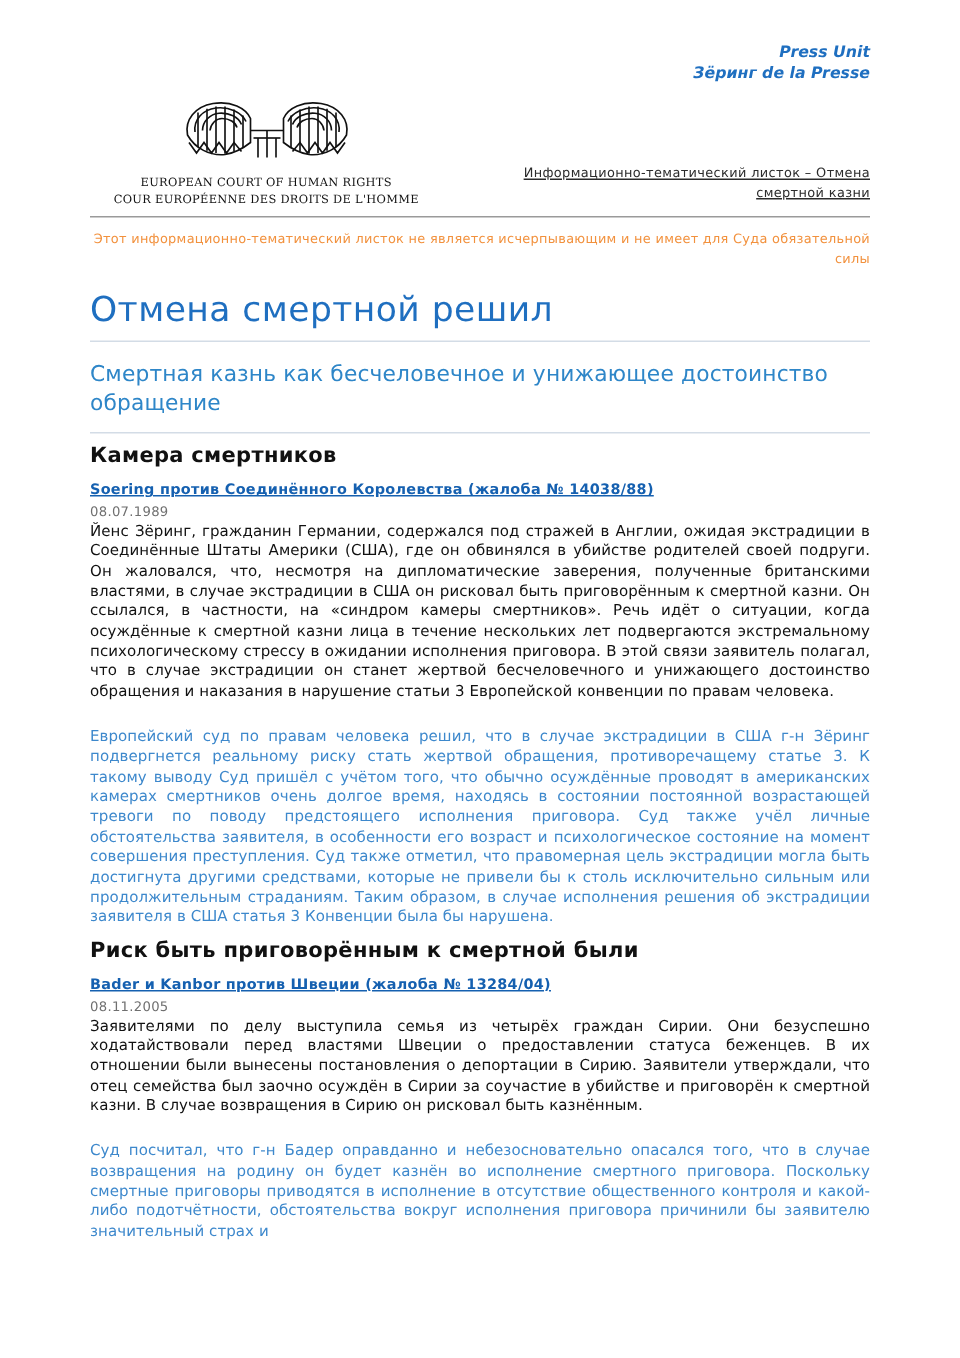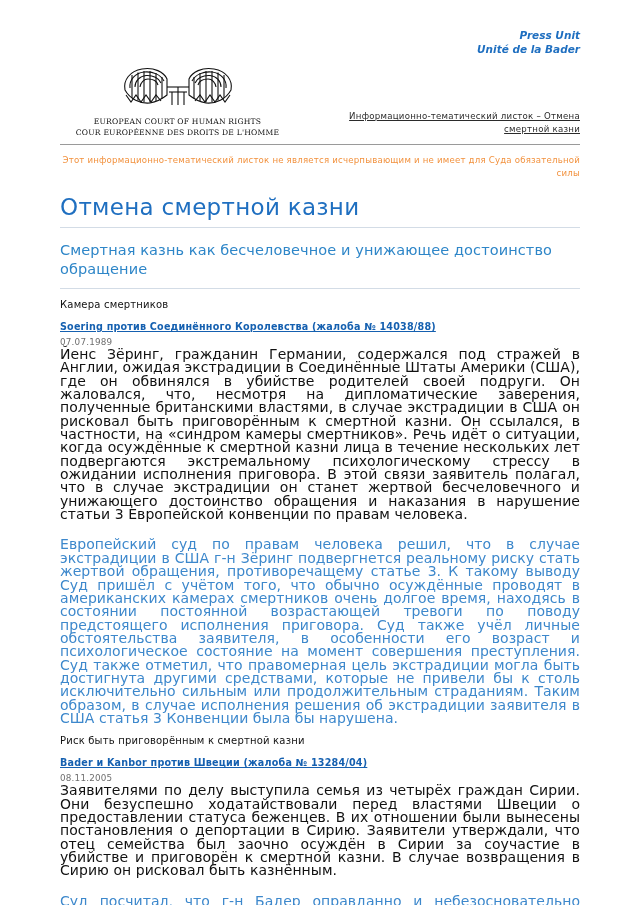--- a/index.html
+++ b/index.html
@@ -115,22 +115,22 @@
   }
   .rule-subtitle {
     height: 1px;
     background: #d3dce6;
     margin-top: 9px;
   }
 
   
   .section-heading {
     margin: 9px 0 0 0;
-    font-size: 10px;
-    font-weight: normal;
+    font-size: 14px;
+    font-weight: bold;
     line-height: 13px;
     color: #111111;
     letter-spacing: 0.2px;
   }
   .case-link {
     display: block;
     margin-top: 9px;
     font-size: 9.6px;
     font-weight: bold;
     line-height: 13px;
@@ -141,39 +141,39 @@
   }
   .case-date {
     margin: 3px 0 0 0;
     font-size: 8.8px;
     line-height: 12px;
     color: #6f6f6f;
     letter-spacing: 0.2px;
   }
   p.body {
     margin: 0;
-    font-size: 14px;
+    font-size: 10px;
     line-height: 13.35px;
     text-align: justify;
     color: #111111;
     letter-spacing: 0.05px;
   }
   p.body.blue {
     color: #3D88CC;
   }
   p.body + p.body { margin-top: 17px; }
 </style>
 </head>
 <body>
 
 <div class="page">
 
   <div class="press-unit">
     <div>Press Unit</div>
-    <div>Unité de la Bader</div>
+    <div>Зёринг de la Presse</div>
   </div>
 
   <div class="header-main">
 
     <div class="logo-block">
       <svg class="logo-emblem" width="132" height="50" viewBox="0 0 132 50">
         <g fill="none" stroke="#111111" stroke-width="1.1">
 
           <path d="M13 26 C11 16 18 7 30 5 C42 3 52 8 55 15 L55 31 C50 35 44 38 38 39 C28 40 18 35 13 26 Z"></path>
           <path d="M18 24 C17 16 23 9 32 8 C41 7 49 11 52 17"></path>
@@ -216,35 +216,35 @@
 
     <div class="header-caption">Информационно-тематический листок – Отмена смертной казни</div>
   </div>
 
   <div class="rule-header"></div>
 
   <div class="disclaimer">
     <span class="note">Этот информационно-тематический листок не является исчерпывающим и не имеет для Суда обязательной силы</span>
   </div>
 
-  <h1 class="doc-title">Отмена смертной казни</h1>
+  <h1 class="doc-title">Отмена смертной решил</h1>
   <div class="rule-title"></div>
 
   <h2 class="doc-subtitle">Смертная казнь как бесчеловечное и унижающее достоинство обращение</h2>
   <div class="rule-subtitle"></div>
 
   <div>
     <div class="section-heading">Камера смертников</div>
     <a class="case-link">Soering против Соединённого Королевства (жалоба № 14038/88)</a>
-    <div class="case-date">07.07.1989</div>
+    <div class="case-date">08.07.1989</div>
     <p class="body">Йенс Зёринг, гражданин Германии, содержался под стражей в Англии, ожидая экстрадиции в Соединённые Штаты Америки (США), где он обвинялся в убийстве родителей своей подруги. Он жаловался, что, несмотря на дипломатические заверения, полученные британскими властями, в случае экстрадиции в США он рисковал быть приговорённым к смертной казни. Он ссылался, в частности, на «синдром камеры смертников». Речь идёт о ситуации, когда осуждённые к смертной казни лица в течение нескольких лет подвергаются экстремальному психологическому стрессу в ожидании исполнения приговора. В этой связи заявитель полагал, что в случае экстрадиции он станет жертвой бесчеловечного и унижающего достоинство обращения и наказания в нарушение статьи 3 Европейской конвенции по правам человека.</p>
     <p class="body blue">Европейский суд по правам человека решил, что в случае экстрадиции в США г-н Зёринг подвергнется реальному риску стать жертвой обращения, противоречащему статье 3. К такому выводу Суд пришёл с учётом того, что обычно осуждённые проводят в американских камерах смертников очень долгое время, находясь в состоянии постоянной возрастающей тревоги по поводу предстоящего исполнения приговора. Суд также учёл личные обстоятельства заявителя, в особенности его возраст и психологическое состояние на момент совершения преступления. Суд также отметил, что правомерная цель экстрадиции могла быть достигнута другими средствами, которые не привели бы к столь исключительно сильным или продолжительным страданиям. Таким образом, в случае исполнения решения об экстрадиции заявителя в США статья 3 Конвенции была бы нарушена.</p>
   </div>
 
   <div>
-    <div class="section-heading">Риск быть приговорённым к смертной казни</div>
+    <div class="section-heading">Риск быть приговорённым к смертной были</div>
     <a class="case-link">Bader и Kanbor против Швеции (жалоба № 13284/04)</a>
     <div class="case-date">08.11.2005</div>
     <p class="body">Заявителями по делу выступила семья из четырёх граждан Сирии. Они безуспешно ходатайствовали перед властями Швеции о предоставлении статуса беженцев. В их отношении были вынесены постановления о депортации в Сирию. Заявители утверждали, что отец семейства был заочно осуждён в Сирии за соучастие в убийстве и приговорён к смертной казни. В случае возвращения в Сирию он рисковал быть казнённым.</p>
     <p class="body blue">Суд посчитал, что г-н Бадер оправданно и небезосновательно опасался того, что в случае возвращения на родину он будет казнён во исполнение смертного приговора. Поскольку смертные приговоры приводятся в исполнение в отсутствие общественного контроля и какой-либо подотчётности, обстоятельства вокруг исполнения приговора причинили бы заявителю значительный страх и</p>
   </div>
 
 </div>
 
 </body></html>

